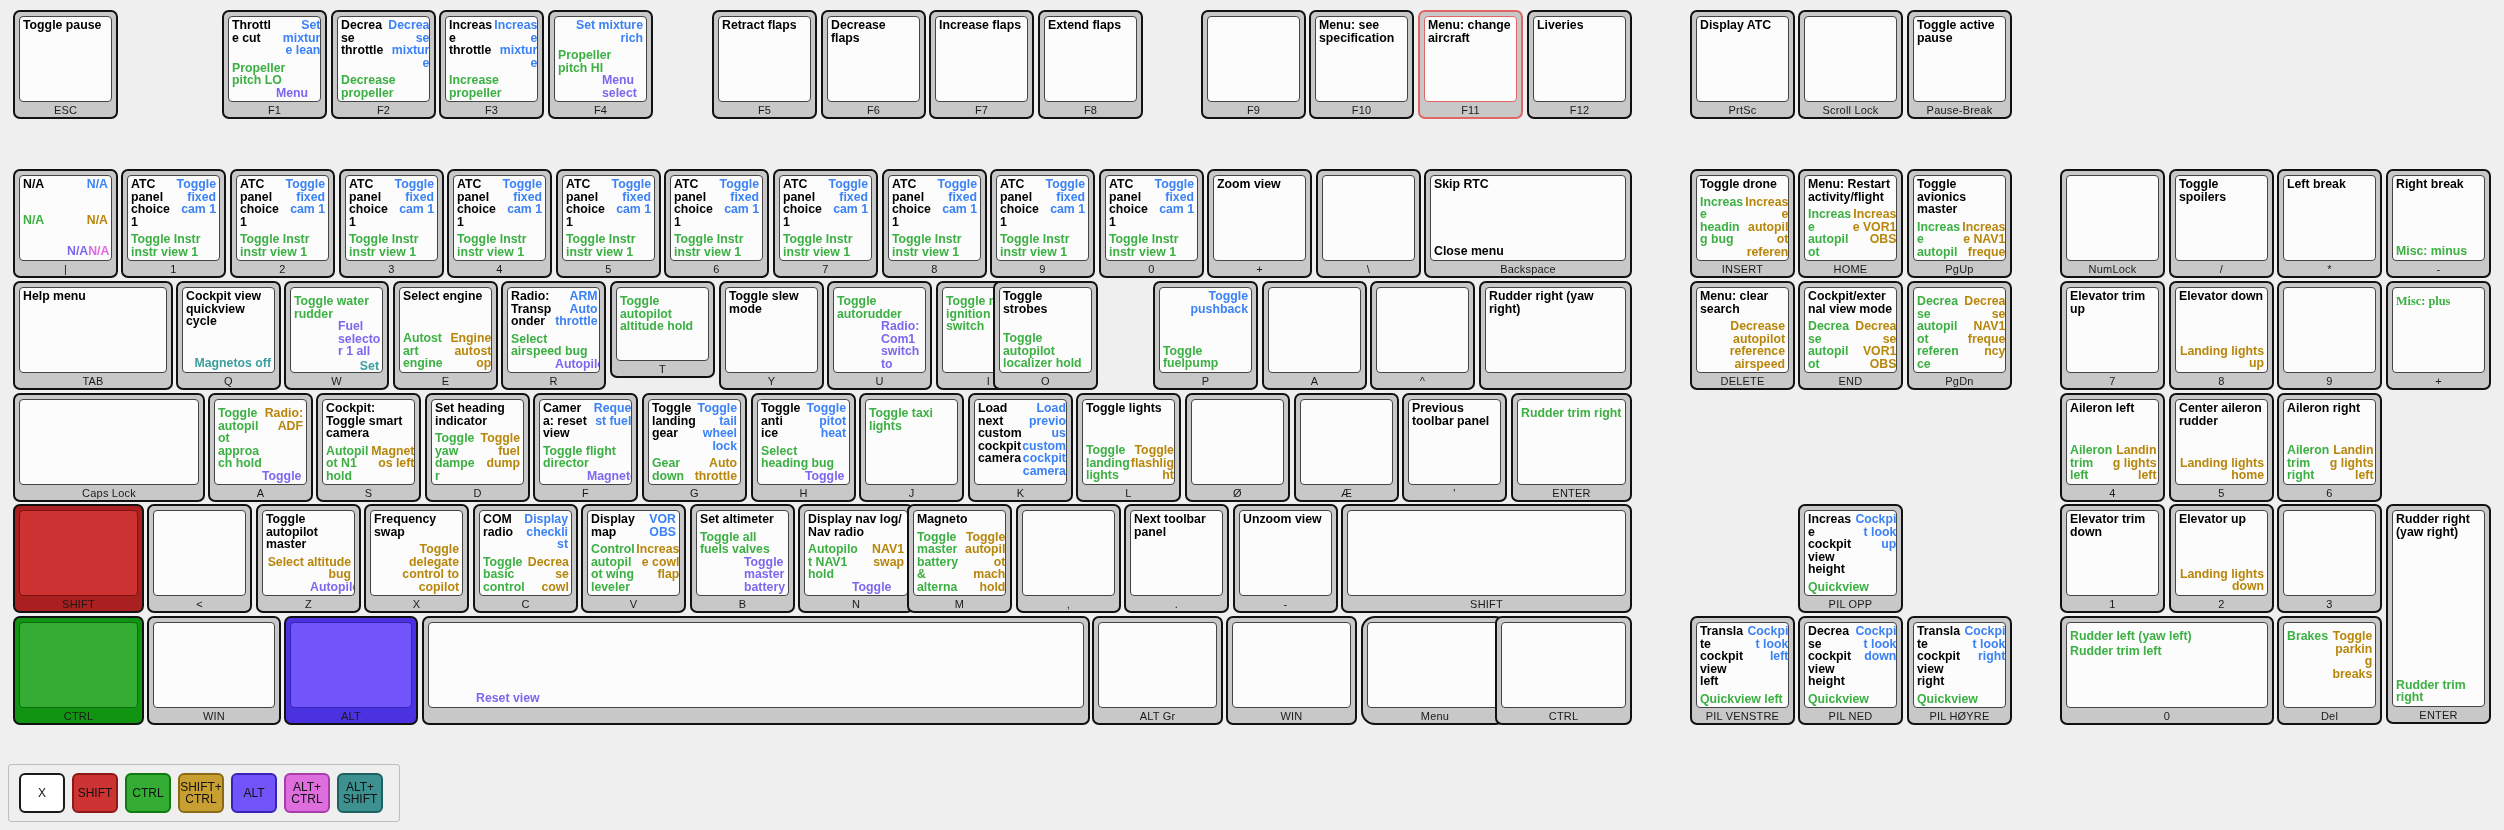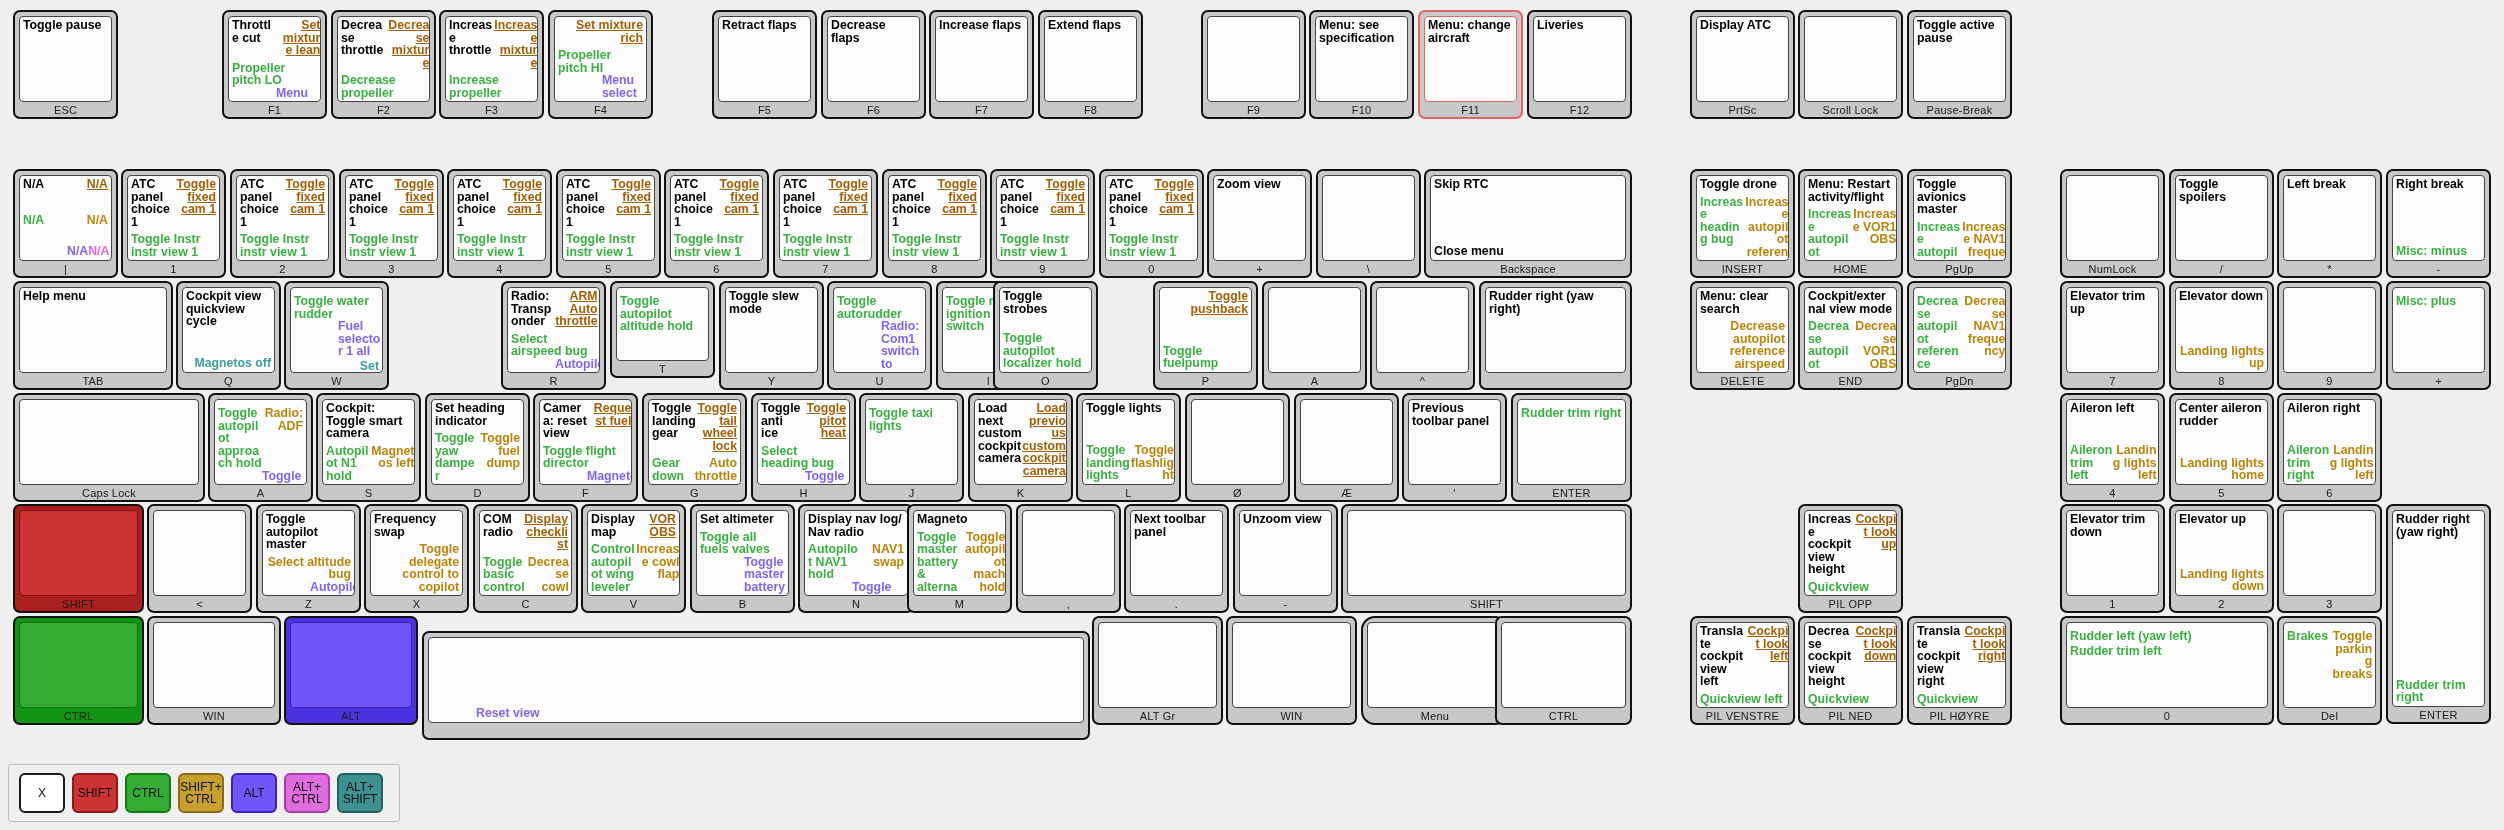--- a/index.html
+++ b/index.html
@@ -65,21 +65,21 @@
   .cell{
     font-size:12.3px;
     line-height:12.6px;
     max-width:52%;
     word-wrap:break-word;
   }
   .cell.wide{max-width:100%;}
   .cell.L{text-align:left;}
   .cell.R{text-align:right;}
   .c-plain {color:#000000;font-weight:bold;}
-  .c-shift {color:#a16207;font-weight:bold;text-decoration:underline;}
+  .c-shift {color:#3b82f6;font-weight:bold;}
   .c-ctrl  {color:#3cb043;font-weight:bold;}
   .c-sctrl {color:#b8860b;font-weight:bold;}
   .c-alt   {color:#7b68ee;font-weight:bold;margin-left:44px;}
   .c-actrl {color:#e269e2;font-weight:bold;}
   .c-ashift{color:#3c9e9e;font-weight:bold;}
 
   .band.band-2{margin-top:5px;}
   .band.band-4{margin-top:2px;}
 
   
@@ -629,20 +629,34 @@
             <div class="cell R c-actrl">Fuel selector 1 off</div>
           </div>
           <div class="band band-4">
             <span></span>
             <div class="cell R c-ashift wide">Set transponder</div>
           </div>
         </div>
       </div>
       <div class="kname">W</div>
     </div>
+    <div class="key" style="left: 393px; top: 281px; width: 105px; height: 109px;">
+      <div class="face">
+        <div class="rows">
+          <div class="band band-1">
+            <div class="cell L c-plain wide">Select engine</div>
+          </div>
+          <div class="band band-2">
+            <div class="cell L c-ctrl">Autostart engine</div>
+            <div class="cell R c-sctrl">Engine autostop</div>
+          </div>
+        </div>
+      </div>
+      <div class="kname">E</div>
+    </div>
     <div class="key" style="left: 501px; top: 281px; width: 105px; height: 109px;">
       <div class="face">
         <div class="rows">
           <div class="band band-1">
             <div class="cell L c-plain">Radio: Transponder</div>
             <div class="cell R c-shift">ARM Auto throttle</div>
           </div>
           <div class="band band-2">
             <div class="cell L c-ctrl wide">Select airspeed bug</div>
           </div>
@@ -808,21 +822,21 @@
       <div class="kname">8</div>
     </div>
     <div class="key" style="left: 2277px; top: 281px; width: 105px; height: 109px;">
       <div class="face">
         <div class="rows"></div>
       </div>
       <div class="kname">9</div>
     </div>
     <div class="key" style="left: 2386px; top: 281px; width: 105px; height: 109px;">
       <div class="face">
-        <div class="rows" style="justify-content: flex-start;">
+        <div class="rows" style="justify-content: flex-start; font-family: Liberation Serif, serif;">
           <div class="band band-2">
             <div class="cell L c-ctrl wide">Misc: plus</div>
           </div>
         </div>
       </div>
       <div class="kname">+</div>
     </div>
     <div class="key" style="left: 13px; top: 393px; width: 192px; height: 109px;">
       <div class="face">
         <div class="rows"></div>
@@ -1163,21 +1177,21 @@
         <div class="rows"></div>
       </div>
       <div class="kname">WIN</div>
     </div>
     <div class="key mod-alt" style="left: 284px; top: 616px; width: 134px; height: 109px;">
       <div class="face">
         <div class="rows"></div>
       </div>
       <div class="kname">ALT</div>
     </div>
-    <div class="key" style="left: 422px; top: 631px; width: 668px; height: 109px;">
+    <div class="key" style="left: 422px; top: 616px; width: 668px; height: 109px;">
       <div class="face">
         <div class="rows" style="justify-content: flex-start;">
           <div class="band band-3">
             <div class="cell L c-alt wide">Reset view</div>
           </div>
         </div>
       </div>
     </div>
     <div class="key" style="left: 1092px; top: 616px; width: 131px; height: 109px;">
       <div class="face">

